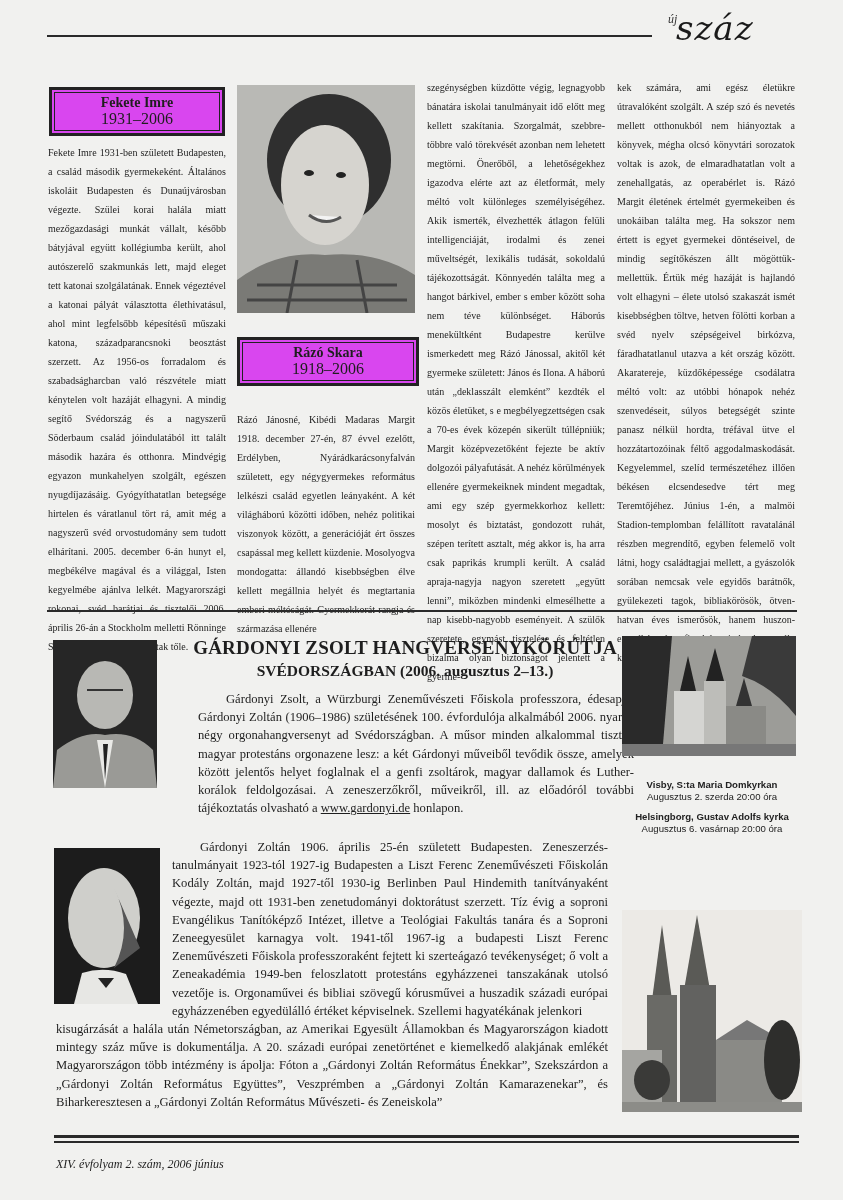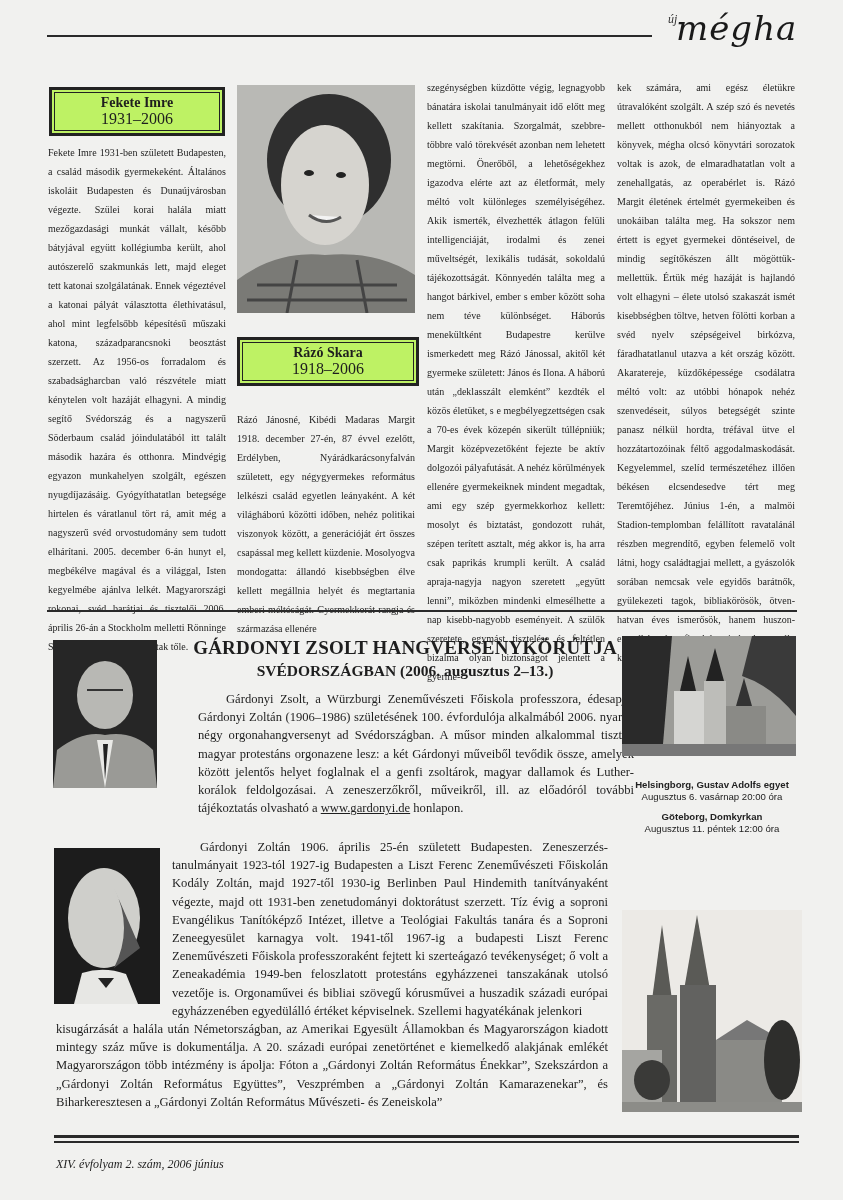--- a/index.html
+++ b/index.html
@@ -2,21 +2,21 @@
 <html><head>
 <meta charset="utf-8">
 <style>
   html,body{margin:0;padding:0;}
   body{width:843px;height:1200px;background:#f1f1ef;position:relative;overflow:hidden;font-family:"Liberation Serif","DejaVu Serif",serif;color:#1e1e1e;}
   .abs{position:absolute;}
   .header-rule{left:47px;top:35px;width:605px;height:2px;background:#2a2a2a;}
   .masthead{left:660px;top:8px;width:150px;height:40px;}
   .mast-small{position:absolute;left:8px;top:4px;font-size:12px;font-style:italic;color:#333;}
   .mast-big{position:absolute;left:16px;top:0;font-size:34px;font-style:italic;font-family:"DejaVu Serif",serif;letter-spacing:1px;color:#1a1a1a;line-height:40px;}
-  .namebox{border:3px solid #222;padding:2px;background:#bef264;}
+  .namebox{border:3px solid #222;padding:2px;background:#d946ef;}
   .namebox-inner{border:1px solid #222;text-align:center;padding:2px 0 3px;line-height:16px;}
   .namebox-name{font-weight:bold;font-size:14px;}
   .namebox-years{font-size:16px;}
   .col{font-size:10px;line-height:19px;text-align:justify;hyphens:manual;}
   .photo{background:#777;overflow:hidden;}
   .rule{background:#2a2a2a;}
   .title1{font-size:19px;font-weight:bold;text-align:center;letter-spacing:0.2px;}
   .title2{font-size:15.5px;font-weight:bold;text-align:center;}
   .body2{font-size:12.6px;line-height:18.2px;text-align:justify;}
   .indent{text-indent:28px;}
@@ -25,21 +25,21 @@
   .footer-left{font-style:italic;font-size:12px;}
   .footer-right{font-size:16px;margin-top:48px;}
   a.link{color:#1e1e1e;text-decoration:underline;}
 </style>
 </head>
 <body>
 
 <div class="abs header-rule"></div>
 <div class="abs masthead">
   <span class="mast-small">új</span>
-  <span class="mast-big">mégha</span>
+  <span class="mast-big">száz</span>
 </div>
 
 <div class="abs namebox" style="left:49px;top:87px;width:166px;">
   <div class="namebox-inner">
     <div class="namebox-name">Fekete Imre</div>
     <div class="namebox-years">1931–2006</div>
   </div>
 </div>
 <div class="abs col" style="left:48px;top:143px;width:178px;">Fekete Imre 1931-ben született Budapesten, a család második gyermekeként. Általános iskoláit Budapesten és Dunaújvárosban végezte. Szülei korai halála miatt mezőgazdasági munkát vállalt, később bátyjával együtt kollégiumba került, ahol autószerelő szakmunkás lett, majd eleget tett katonai szolgálatának. Ennek végeztével a katonai pályát választotta élethivatásul, ahol mint legfelsőbb képesítésű műszaki katona, századparancsnoki beosztást szerzett. Az 1956-os forradalom és szabadságharcban való részvétele miatt kénytelen volt hazáját elhagyni. A mindig segítő Svédország és a nagyszerű Söderbaum család jóindulatából itt talált második hazára és otthonra. Mindvégig egyazon munkahelyen szolgált, egészen nyugdíjazásáig. Gyógyíthatatlan betegsége hirtelen és váratlanul tört rá, amit még a nagyszerű svéd orvostudomány sem tudott elhárítani. 2005. december 6-án hunyt el, megbékélve magával és a világgal, Isten kegyelmébe ajánlva lelkét. Magyarországi rokonai, svéd barátjai és tisztelői 2006. április 26-án a Stockholm melletti Rönninge Säby-templomában búcsúztak tőle.</div>
 
@@ -107,26 +107,26 @@
     <rect x="82" y="45" width="22" height="72" fill="#bdbdb9"></rect>
     <path d="M84 45 L93 12 L102 45 Z" fill="#222"></path>
     <rect x="104" y="70" width="40" height="47" fill="#8a8a86"></rect>
     <path d="M114 70 L122 42 L130 70 Z" fill="#333"></path>
     <rect x="0" y="108" width="174" height="12" fill="#777"></rect>
   </svg>
 </div>
 
 <div class="abs concert" style="left:622px;top:779px;width:180px;">
   <div style="margin-bottom:9px;">
-    <div class="concert-place">Helsingborg, Gustav Adolfs egyet</div>
-    <div>Augusztus 6. vasárnap  20:00 óra</div>
+    <div class="concert-place">Visby, S:ta Maria Domkyrkan</div>
+    <div>Augusztus 2. szerda 20:00 óra</div>
   </div>
   <div style="margin-bottom:9px;">
-    <div class="concert-place">Göteborg, Domkyrkan</div>
-    <div>Augusztus 11. péntek 12:00 óra</div>
+    <div class="concert-place">Helsingborg, Gustav Adolfs kyrka</div>
+    <div>Augusztus 6. vasárnap  20:00 óra</div>
   </div>
 </div>
 
 <div class="abs" style="left:622px;top:910px;width:180px;height:202px;overflow:hidden;">
   <svg width="180" height="202" viewBox="0 0 180 202">
     <rect width="180" height="202" fill="#eceae6"></rect>
     <path d="M30 90 L40 15 L50 90 Z" fill="#5a5a56"></path>
     <path d="M62 80 L75 5 L88 80 Z" fill="#5a5a56"></path>
     <rect x="25" y="85" width="30" height="110" fill="#6a6a66"></rect>
     <rect x="58" y="75" width="36" height="120" fill="#626260"></rect>

